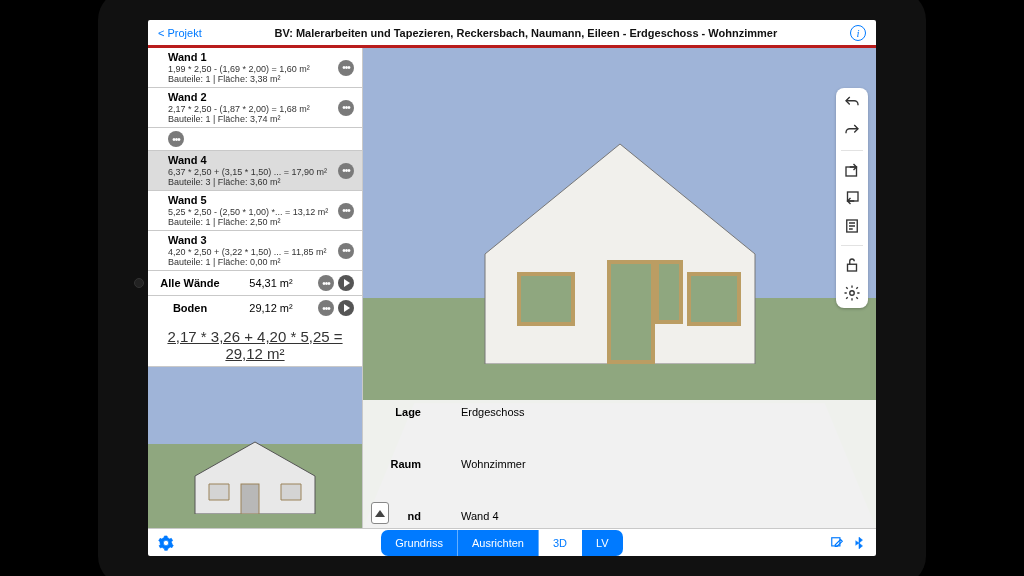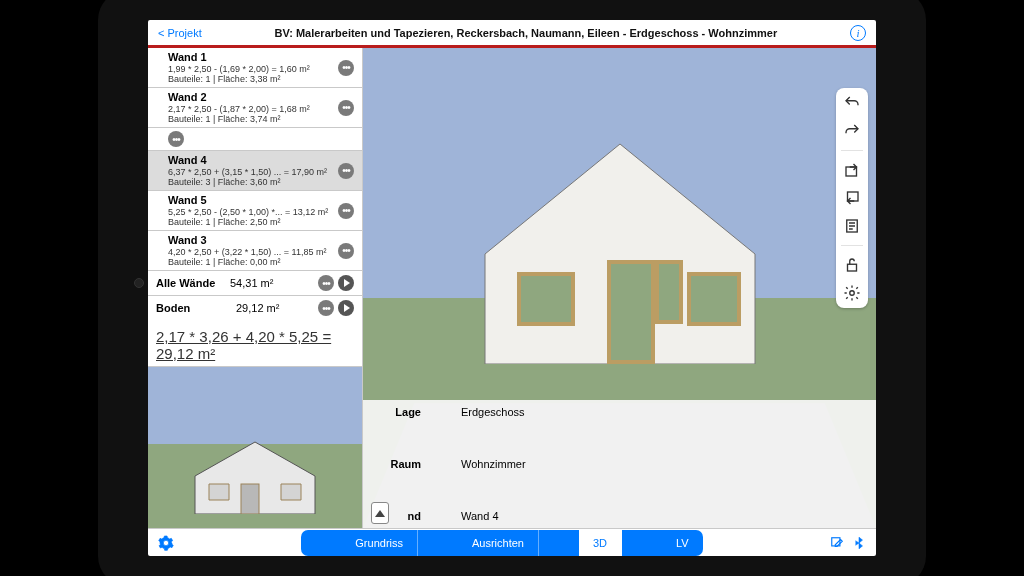--- a/index.html
+++ b/index.html
@@ -70,21 +70,21 @@
   display: flex; align-items: center; justify-content: center;
   font-size: 10px; letter-spacing: -1px;
 }
 .circ.play::before {
   content: ""; display: block;
   border-left: 6px solid #fff; border-top: 4px solid transparent; border-bottom: 4px solid transparent;
   margin-left: 2px;
 }
 .circ.play { background: #555; }
 
-.summary-row { padding: 4px 8px; border-bottom: 1px solid #c9c9c9; display: flex; align-items: center; gap: 6px; }
+.summary-row { padding: 4px 8px; border-bottom: 1px solid #c9c9c9; display: flex; align-items: center; gap: 6px; text-align: center; }
 .summary-row .label  { font-weight: 700; font-size: 11px; flex: 0 0 68px; }
 .summary-row .value  { font-size: 11px; flex: 1 1 auto; }
 .summary-row .btns   { display: flex; gap: 4px; }
 .summary-row .calc   { font-size: 15px; color: #333; flex: 1 1 100%; text-decoration: underline; }
 
 
 .preview {
   flex: 1 1 auto;
   position: relative;
   background: linear-gradient(to bottom, #9fb4d8 0%, #9fb4d8 48%, #8fa77f 48%, #8fa77f 100%);
@@ -140,21 +140,20 @@
 .footer .gear svg { width: 100%; height: 100%; fill: #007aff; }
 .seg {
   margin: 0 auto;
   display: flex;
   background: #007aff; border-radius: 7px;
   overflow: hidden;
 }
 .seg .s {
   padding: 7px 14px; font-size: 11px; color: #fff;
   border-right: 1px solid rgba(255,255,255,.4);
-  margin-left: 40px;
 }
 .seg .s:last-child { border-right: none; }
 .seg .s.on { background: #fff; color: #007aff; }
 .footer .edit, .footer .bt { color: #007aff; width: 14px; height: 14px; }
 .footer .edit svg, .footer .bt svg, .footer .gear svg { stroke: #007aff; }
 </style>
 </head>
 <body>
 
 <div class="tablet">

